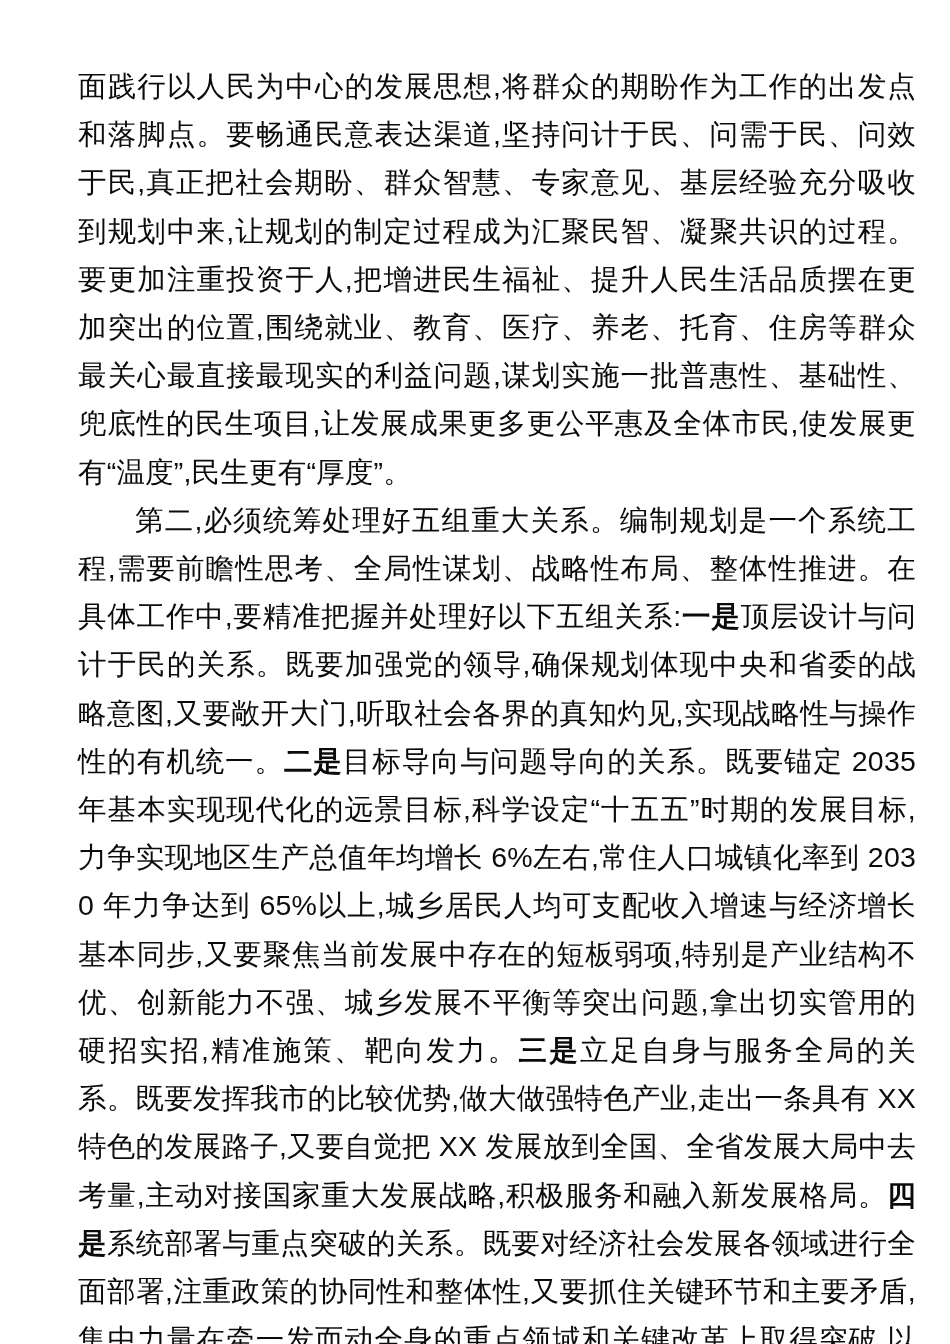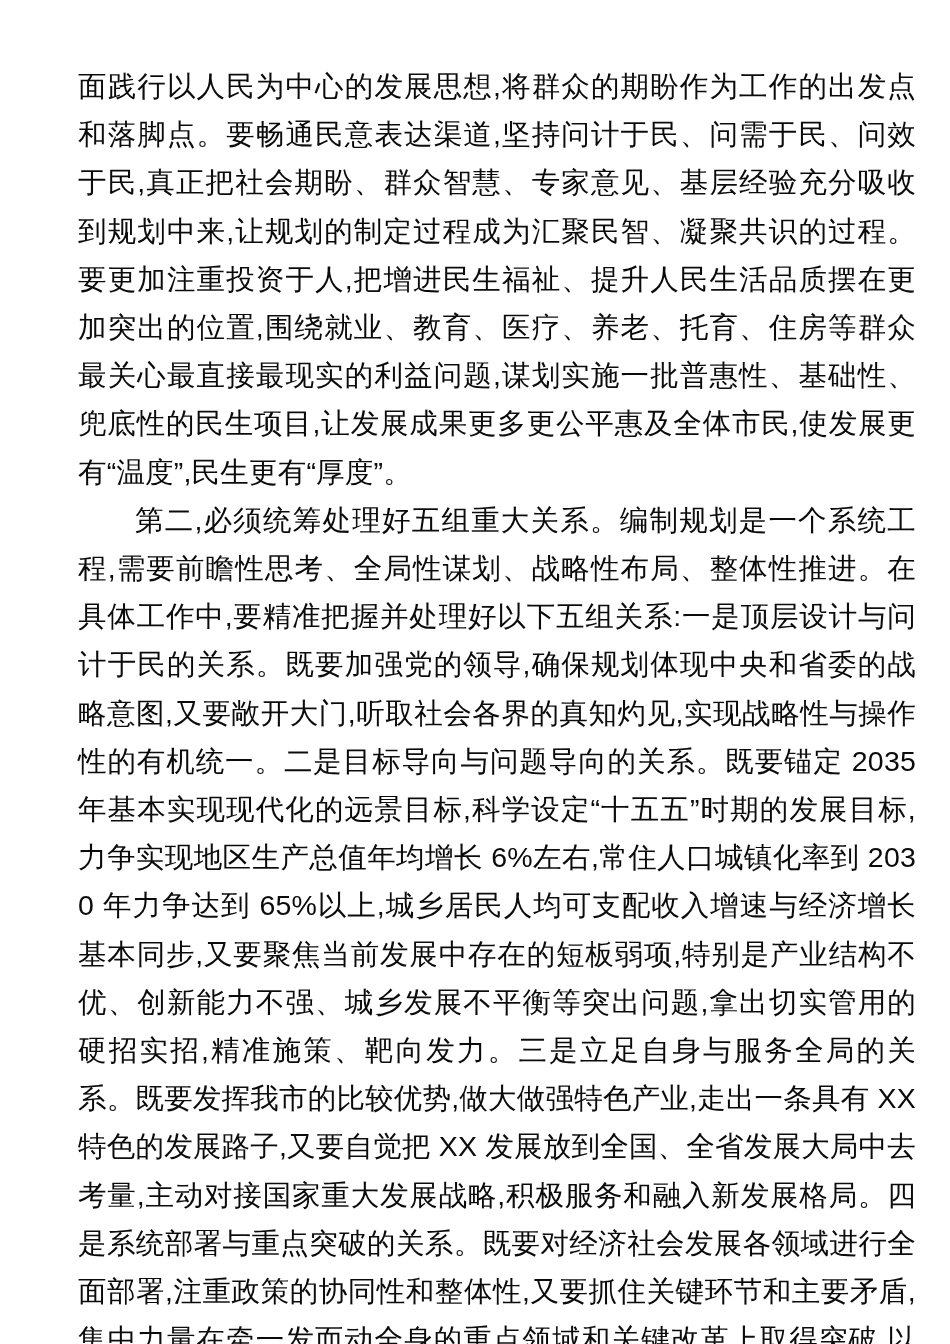--- a/index.html
+++ b/index.html
@@ -37,21 +37,21 @@
     word-break: break-all;
     color: #0b0b0b;
   }
   .para + .para {
     margin-top: 0px;
   }
   .para-indent {
     text-indent: 2em;
   }
   .b {
-    font-weight: normal;
+    font-weight: bold;
   }
 </style>
 </head>
 <body>
 
 <div class="page">
   <div class="doc-body">
     <p class="para" id="para-1"><span>面践行以人民为中心的发展思想,将群众的期盼作为工作的出发点和落脚点。要畅通民意表达渠道,坚持问计于民、问需于民、问效于民,真正把社会期盼、群众智慧、专家意见、基层经验充分吸收到规划中来,让规划的制定过程成为汇聚民智、凝聚共识的过程。要更加注重投资于人,把增进民生福祉、提升人民生活品质摆在更加突出的位置,围绕就业、教育、医疗、养老、托育、住房等群众最关心最直接最现实的利益问题,谋划实施一批普惠性、基础性、兜底性的民生项目,让发展成果更多更公平惠及全体市民,使发展更有“温度”,民生更有“厚度”。</span></p>
     <p class="para para-indent" id="para-2"><span>第二,必须统筹处理好五组重大关系。编制规划是一个系统工程,需要前瞻性思考、全局性谋划、战略性布局、整体性推进。在具体工作中,要精准把握并处理好以下五组关系:</span><span class="b">一是</span><span>顶层设计与问计于民的关系。既要加强党的领导,确保规划体现中央和省委的战略意图,又要敞开大门,听取社会各界的真知灼见,实现战略性与操作性的有机统一。</span><span class="b">二是</span><span>目标导向与问题导向的关系。既要锚定 2035 年基本实现现代化的远景目标,科学设定“十五五”时期的发展目标,力争实现地区生产总值年均增长 6%左右,常住人口城镇化率到 2030 年力争达到 65%以上,城乡居民人均可支配收入增速与经济增长基本同步,又要聚焦当前发展中存在的短板弱项,特别是产业结构不优、创新能力不强、城乡发展不平衡等突出问题,拿出切实管用的硬招实招,精准施策、靶向发力。</span><span class="b">三是</span><span>立足自身与服务全局的关系。既要发挥我市的比较优势,做大做强特色产业,走出一条具有 XX 特色的发展路子,又要自觉把 XX 发展放到全国、全省发展大局中去考量,主动对接国家重大发展战略,积极服务和融入新发展格局。</span><span class="b">四是</span><span>系统部署与重点突破的关系。既要对经济社会发展各领域进行全面部署,注重政策的协同性和整体性,又要抓住关键环节和主要矛盾,集中力量在牵一发而动全身的重点领域和关键改革上取得突破,以点带面,推动全局发展。</span></p>
   </div>

